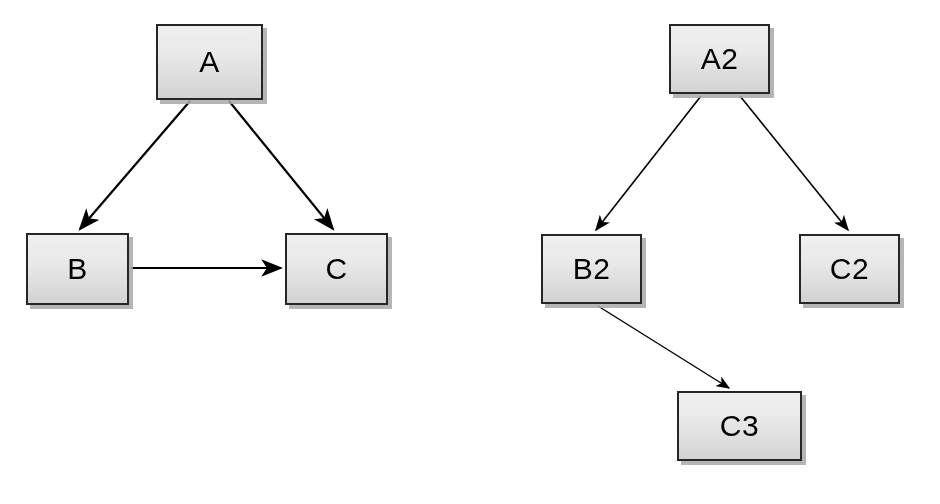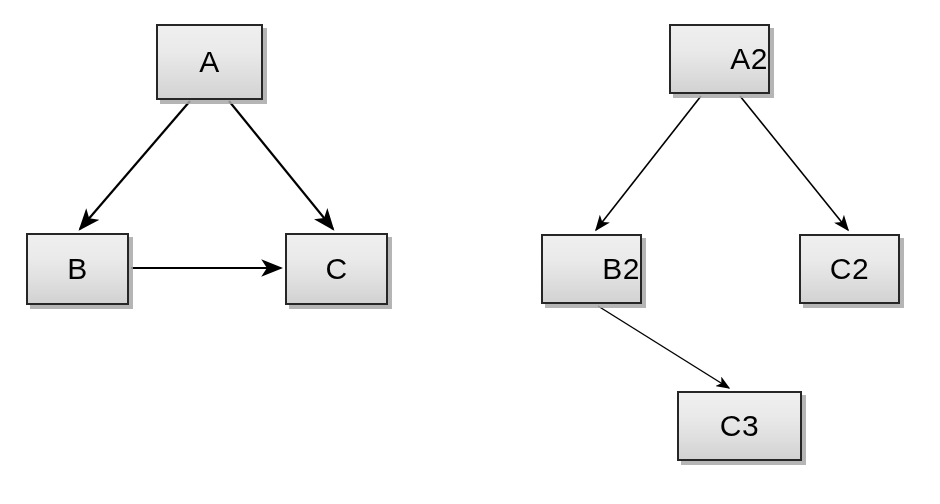--- a/index.html
+++ b/index.html
@@ -70,24 +70,24 @@
   <div id="nodes-group">
       <div class="node" style="left: 156px; top: 24px; width: 107px; height: 76px;">
         <span class="node-label">A</span>
       </div>
       <div class="node" style="left: 26px; top: 233px; width: 103px; height: 72px;">
         <span class="node-label">B</span>
       </div>
       <div class="node" style="left: 285px; top: 233px; width: 103px; height: 72px;">
         <span class="node-label">C</span>
       </div>
-      <div class="node" style="left: 669px; top: 24px; width: 101px; height: 70px; justify-content: flex-end;">
+      <div class="node" style="left: 669px; top: 24px; width: 101px; height: 70px;">
         <span class="node-label">A2</span>
       </div>
-      <div class="node" style="left: 541px; top: 234px; width: 101px; height: 70px; justify-content: flex-end;">
+      <div class="node" style="left: 541px; top: 234px; width: 101px; height: 70px;">
         <span class="node-label">B2</span>
       </div>
       <div class="node" style="left: 799px; top: 234px; width: 101px; height: 70px;">
         <span class="node-label">C2</span>
       </div>
       <div class="node" style="left: 677px; top: 391px; width: 125px; height: 70px;">
         <span class="node-label">C3</span>
       </div>
     </div>
 

